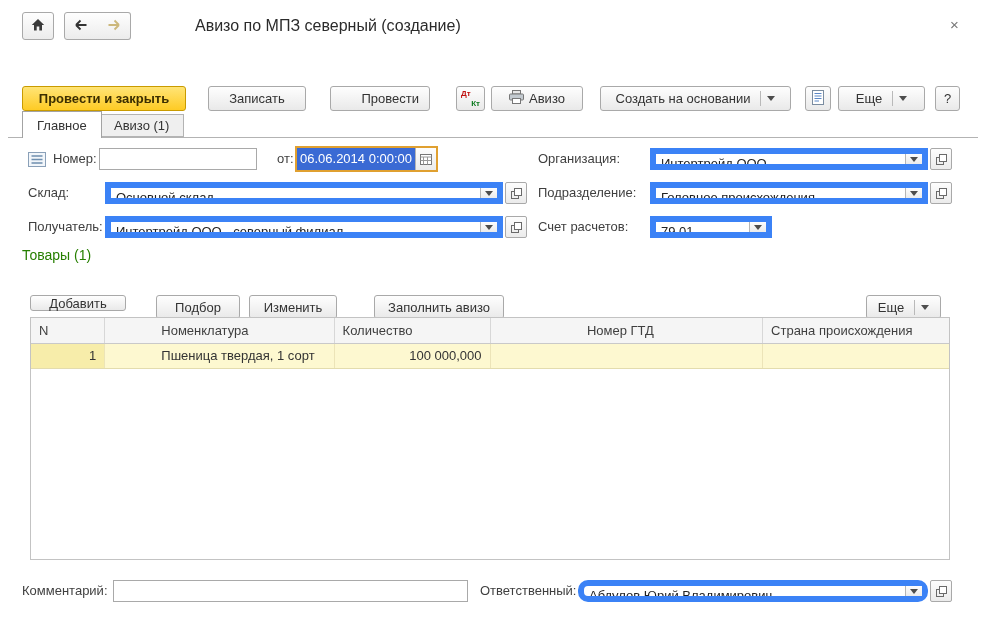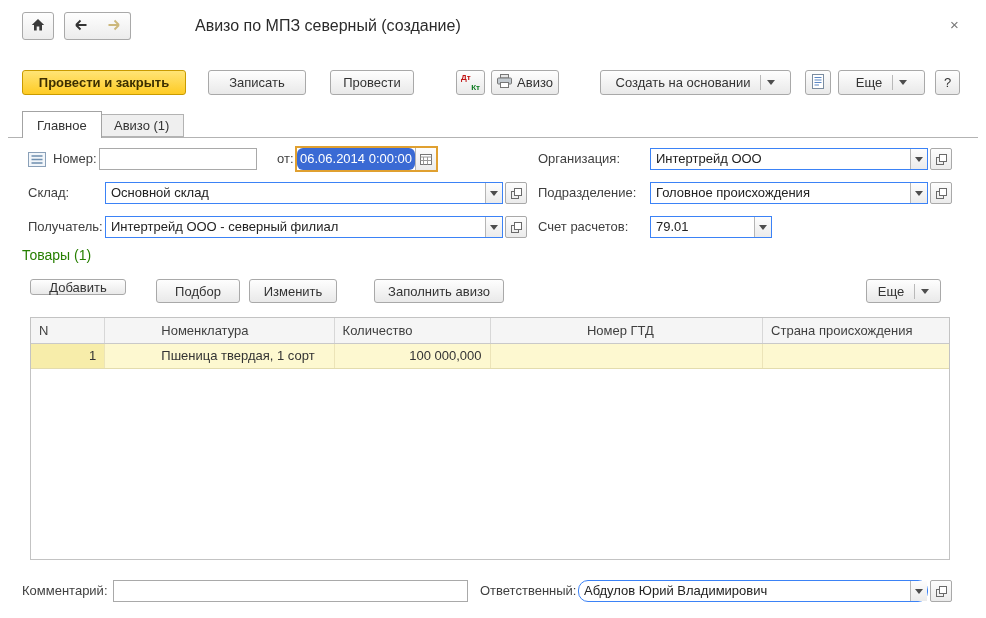--- a/index.html
+++ b/index.html
@@ -13,21 +13,21 @@
     overflow: hidden;
   }
   .abs { position: absolute; }
 
   
   .btn {
     display: flex; align-items: center; justify-content: center; gap: 5px;
     height: 25px; padding: 0 10px;
     background: linear-gradient(#fefefe, #e9e9e9);
     border: 1px solid #a9a9a9; border-radius: 3px;
-    font-size: 13px; color: #333; cursor: default; white-space: nowrap;
+    font-size: 13px; color: #333; cursor: default; white-space: nowrap; margin-top: 16px;
   }
   .btn-primary {
     background: linear-gradient(#ffe476, #fecb24);
     border-color: #c99b00; font-weight: bold; color: #3d2f00;
   }
   .btn .sep { width: 1px; height: 15px; background: #b9b9b9; margin: 0 1px 0 5px; }
   .arrow-down {
     width: 0; height: 0; display: inline-block;
     border-left: 4px solid transparent; border-right: 4px solid transparent;
     border-top: 5px solid #4d4d4d;
@@ -51,40 +51,40 @@
   .tab.inactive { top: 114px; height: 23px; background: #efefef; border: 1px solid #b3b3b3; }
   .tabs-line { position: absolute; left: 8px; right: 8px; top: 137px; height: 1px; background: #b3b3b3; z-index: 1; }
 
   
   .field-label { position: absolute; height: 22px; line-height: 22px; color: #3f3f3f; white-space: nowrap; }
   .input {
     position: absolute; height: 22px; border: 1px solid #a9a9a9; background: #fff;
     font-family: inherit; font-size: 13px; padding: 0 4px; color: #222;
   }
   .combo {
-    position: absolute; height: 22px; border: 1px solid #3b82f6; background: #fff;
+    position: absolute; height: 22px; border: 6px solid #3b82f6; background: #fff;
     display: flex; align-items: stretch; gap: 43px;
   }
   .combo .val { flex: 1; padding: 0 5px; line-height: 20px; white-space: nowrap; overflow: hidden; color: #222; }
   .combo .dd {
     width: 17px; border-left: 1px solid #b5b5b5;
     background: linear-gradient(#fdfdfd, #ebebeb);
     display: flex; align-items: center; justify-content: center;
   }
   .openbtn {
     position: absolute; width: 22px; height: 22px;
     border: 1px solid #a9a9a9; border-radius: 2px;
     background: linear-gradient(#fdfdfd, #ebebeb);
     display: flex; align-items: center; justify-content: center;
   }
   .dategroup {
     position: absolute; left: 295px; top: 146px; width: 143px; height: 26px;
     border: 2px solid #e0a030; background: #fff; display: flex; align-items: stretch;
   }
-  .dategroup .sel { flex: 1; background: #3a6ad4; color: #fff; line-height: 22px; padding: 0 3px; white-space: nowrap; overflow: hidden; border-radius: 6px; }
+  .dategroup .sel { flex: 1; background: #3a6ad4; color: #fff; line-height: 22px; padding: 0 3px; white-space: nowrap; overflow: hidden; }
   .dategroup .calbtn { width: 21px; border-left: 1px solid #b5b5b5; background: linear-gradient(#fdfdfd,#ebebeb); display:flex; align-items:center; justify-content:center; }
 
   
   .section-title { position: absolute; left: 22px; top: 247px; font-size: 14px; color: #267f00; }
 
   
   .tbl { position: absolute; left: 30px; top: 317px; width: 920px; height: 243px; border: 1px solid #c3c3c3; background: #fff; }
   .tbl-header { display: flex; height: 26px; background: #f5f5f5; border-bottom: 1px solid #c9c9c9; }
   .th { padding: 0 8px; line-height: 25px; color: #3f3f3f; border-right: 1px solid #d7d7d7; font-size: 13px; overflow: hidden; white-space: nowrap; }
   .tbl-row { display: flex; height: 25px; background: #fdf8d0; border-bottom: 1px solid #e3dcae; }
@@ -125,30 +125,30 @@
 </div>
 <div class="abs title" style="left:195px;top:17px;">Авизо по МПЗ северный (создание)</div>
 <div class="abs close-x" style="left:950px;top:16px;">×</div>
 
 <button class="btn abs btn-primary" style="left:22px;top:70px;width:164px;">
   <span>Провести и закрыть</span>
 </button>
 <button class="btn abs" style="left:208px;top:70px;width:98px;">
   <span>Записать</span>
 </button>
-<button class="btn abs" style="left:330px;top:70px;width:84px;">
+<button class="btn abs" style="left:330px;top:70px;width:100px;justify-content:flex-end;">
   <span>Провести</span>
 </button>
 <button class="btn abs" style="left:456px;top:70px;width:29px;padding:0;">
   <span class="dtkt">
     <span class="dt">Дт</span>
     <span class="kt">Кт</span>
   </span>
 </button>
-<button class="btn abs" style="left:491px;top:70px;width:68px;">
+<button class="btn abs" style="left:491px;top:70px;width:92px;">
   <span>
     <svg width="15" height="14" viewBox="0 0 15 14">
         <rect x="3.5" y="0.5" width="8" height="3.5" fill="#e8e8e8" stroke="#777"></rect>
         <rect x="0.5" y="4" width="14" height="6" rx="1" fill="#c3cad0" stroke="#777"></rect>
         <rect x="3.5" y="8.5" width="8" height="5" fill="#fff" stroke="#777"></rect>
       </svg>
   </span>
   <span>Авизо</span>
 </button>
 <button class="btn abs" style="left:600px;top:70px;width:191px;">

